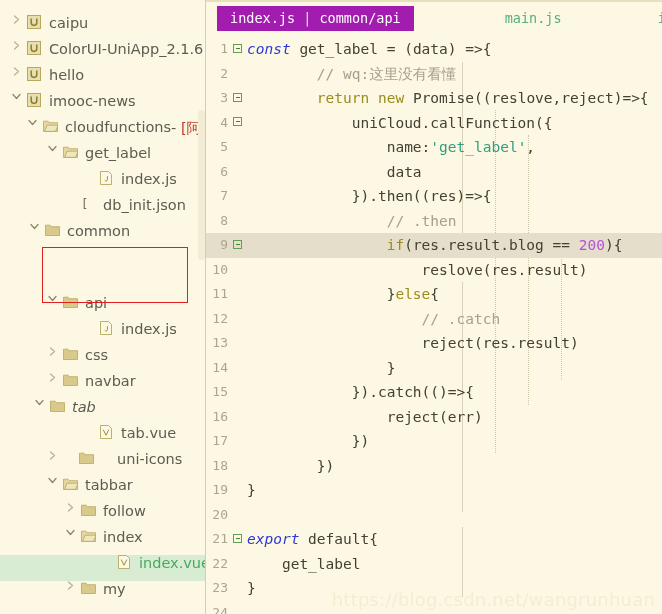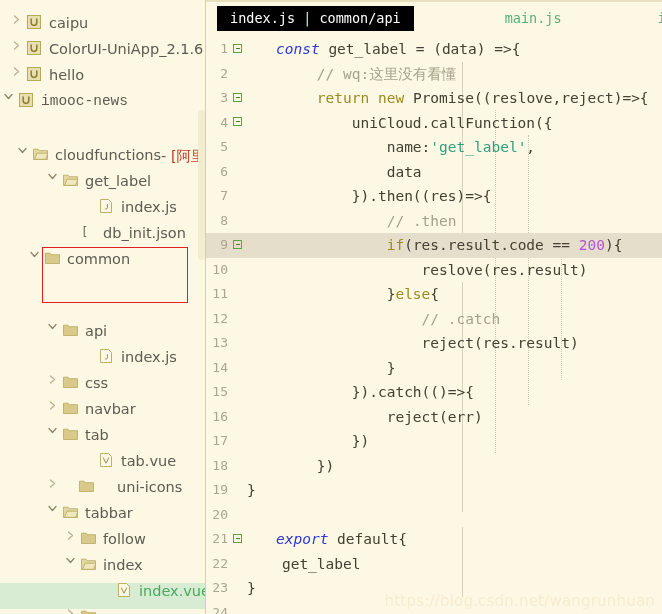--- a/index.html
+++ b/index.html
@@ -115,21 +115,21 @@
   }
   .tab {
     font-family: "DejaVu Sans Mono", monospace;
     font-size: 13.5px;
     color: #57b076;
     padding: 5px 13px 6px 13px;
     white-space: nowrap;
     line-height: 1.1;
   }
   .tab.active {
-    background: #000000;
+    background: #a21caf;
     color: #ffffff;
   }
   .tab.active .sep { color: #cdeeda; }
   .tab.spacer-1 { margin-left: 78px; }
   .tab.spacer-2 { margin-left: 70px; }
 
   .code {
     position: relative;
     height: 577px;
     background: #fdf8e3;
@@ -184,21 +184,21 @@
     width: 4px; height: 1px;
     background: #4a7c3a;
   }
   .src {
     flex: 1 1 auto;
     padding-left: 2px;
     color: #444033;
   }
 
   
-  .kw      { color: #2b39d6; font-style: italic; margin-left: 29px; }
+  .kw      { color: #2b39d6; font-style: italic; }
   .kw2     { color: #9a8c1e; }
   .str     { color: #2f9e7e; }
   .num     { color: #b452d6; }
   .cmt     { color: #a5a08a; }
   .plain   { color: #444033; }
   .ident   { color: #444033; }
 
   
   .guides { position: absolute; left: 0; top: 0; width: 100%; height: 100%; pointer-events: none; }
   .guide {
@@ -208,21 +208,21 @@
   }
   .guide.dotted {
     background: none;
     border-left: 1px dotted #cfc8ad;
   }
 
   .watermark {
     position: absolute;
     right: 7px; bottom: 4px;
     font-family: "DejaVu Sans", sans-serif;
-    font-size: 15px;
+    font-size: 18px;
     color: #f5ecd2;
     letter-spacing: 0.2px;
     user-select: none;
   }
 </style>
 </head>
 <body>
 
 <div id="app">
 
@@ -263,35 +263,35 @@
             </svg>
           </span>
           <span class="ico">
             <svg width="14" height="14" viewBox="0 0 14 14">
               <rect x="0.5" y="0.5" width="13" height="13" fill="#e8dfae" stroke="#b6a85c"></rect>
               <path d="M4.2 3.4 v4.2 a2.8 2.8 0 0 0 5.6 0 V3.4" fill="none" stroke="#8c7c33" stroke-width="1.5"></path>
             </svg>
           </span>
           <span class="label">hello</span>
         </div>
-        <div class="row" style=" font-family: Liberation Mono, monospace;">
+        <div class="row" style="padding-left: 8px;">
           <span class="twisty">
             <svg width="11" height="9" viewBox="0 0 11 9">
               <path d="M2 2.5 L5.5 6.5 L9 2.5" fill="none" stroke="#8e8669" stroke-width="1.3" stroke-linecap="round" stroke-linejoin="round"></path>
             </svg>
           </span>
           <span class="ico">
             <svg width="14" height="14" viewBox="0 0 14 14">
               <rect x="0.5" y="0.5" width="13" height="13" fill="#e8dfae" stroke="#b6a85c"></rect>
               <path d="M4.2 3.4 v4.2 a2.8 2.8 0 0 0 5.6 0 V3.4" fill="none" stroke="#8c7c33" stroke-width="1.5"></path>
             </svg>
           </span>
           <span class="label">imooc-news</span>
         </div>
-        <div class="row" style="padding-left: 14px; margin-top: 28px;">
+        <div class="row" style="padding-left: 24px;">
           <span class="twisty">
             <svg width="11" height="9" viewBox="0 0 11 9">
               <path d="M2 2.5 L5.5 6.5 L9 2.5" fill="none" stroke="#8e8669" stroke-width="1.3" stroke-linecap="round" stroke-linejoin="round"></path>
             </svg>
           </span>
           <span class="ico">
             <svg width="15" height="13" viewBox="0 0 15 13">
               <path d="M0.5 2.2 h4.6 l1.1 1.5 h8.3 v8.8 h-14 z" fill="#e5d7a2" stroke="#b6a85c" stroke-width="0.8"></path>
               <path d="M1.6 12.3 l2.4-6.1 h11 l-2.4 6.1 z" fill="#f1e7bf" stroke="#b6a85c" stroke-width="0.8"></path>
             </svg>
@@ -387,21 +387,21 @@
               <path d="M2.5 2 L6.5 5.5 L2.5 9" fill="none" stroke="#b8b096" stroke-width="1.3" stroke-linecap="round" stroke-linejoin="round"></path>
             </svg>
           </span>
           <span class="ico">
             <svg width="15" height="13" viewBox="0 0 15 13">
               <path d="M0.5 2.2 h4.6 l1.1 1.5 h8.3 v8.8 h-14 z" fill="#d9c98a" stroke="#b6a85c" stroke-width="0.8"></path>
             </svg>
           </span>
           <span class="label">navbar</span>
         </div>
-        <div class="row" style="padding-left: 44px;">
+        <div class="row" style="padding-left: 31px; font-style: italic;">
           <span class="twisty">
             <svg width="11" height="9" viewBox="0 0 11 9">
               <path d="M2 2.5 L5.5 6.5 L9 2.5" fill="none" stroke="#8e8669" stroke-width="1.3" stroke-linecap="round" stroke-linejoin="round"></path>
             </svg>
           </span>
           <span class="ico">
             <svg width="15" height="13" viewBox="0 0 15 13">
               <path d="M0.5 2.2 h4.6 l1.1 1.5 h8.3 v8.8 h-14 z" fill="#d9c98a" stroke="#b6a85c" stroke-width="0.8"></path>
             </svg>
           </span>
@@ -522,21 +522,21 @@
         <div class="guide" style="left:256px; top:490px;   height:70px;"></div>
       </div>
     <div class="cline"><div class="gutter">1</div><div class="fold"><span class="box"></span></div><div class="src"><span class="kw">const</span><span class="plain"> </span><span class="ident">get_label</span><span class="plain"> = (</span><span class="ident">data</span><span class="plain">) =&gt;{</span></div></div>
         <div class="cline"><div class="gutter">2</div><div class="fold"></div><div class="src"><span class="plain">        </span><span class="cmt">// wq:这里没有看懂</span></div></div>
         <div class="cline"><div class="gutter">3</div><div class="fold"><span class="box"></span></div><div class="src"><span class="plain">        </span><span class="kw2">return</span><span class="plain"> </span><span class="kw2">new</span><span class="plain"> Promise((reslove,reject)=&gt;{</span></div></div>
         <div class="cline"><div class="gutter">4</div><div class="fold"><span class="box"></span></div><div class="src"><span class="plain">            uniCloud.callFunction({</span></div></div>
         <div class="cline"><div class="gutter">5</div><div class="fold"></div><div class="src"><span class="plain">                name:</span><span class="str">'get_label'</span><span class="plain">,</span></div></div>
         <div class="cline"><div class="gutter">6</div><div class="fold"></div><div class="src"><span class="plain">                data</span></div></div>
         <div class="cline"><div class="gutter">7</div><div class="fold"></div><div class="src"><span class="plain">            }).then((res)=&gt;{</span></div></div>
         <div class="cline"><div class="gutter">8</div><div class="fold"></div><div class="src"><span class="plain">                </span><span class="cmt">// .then</span></div></div>
-        <div class="cline hl"><div class="gutter">9</div><div class="fold"><span class="box"></span></div><div class="src"><span class="plain">                </span><span class="kw2">if</span><span class="plain">(res.result.code == </span><span class="num">200</span><span class="plain">){</span></div></div>
+        <div class="cline hl"><div class="gutter">9</div><div class="fold"><span class="box"></span></div><div class="src"><span class="plain">                </span><span class="kw2">if</span><span class="plain">(res.result.blog == </span><span class="num">200</span><span class="plain">){</span></div></div>
         <div class="cline"><div class="gutter">10</div><div class="fold"></div><div class="src"><span class="plain">                    reslove(res.result)</span></div></div>
         <div class="cline"><div class="gutter">11</div><div class="fold"></div><div class="src"><span class="plain">                }</span><span class="kw2">else</span><span class="plain">{</span></div></div>
         <div class="cline"><div class="gutter">12</div><div class="fold"></div><div class="src"><span class="plain">                    </span><span class="cmt">// .catch</span></div></div>
         <div class="cline"><div class="gutter">13</div><div class="fold"></div><div class="src"><span class="plain">                    reject(res.result)</span></div></div>
         <div class="cline"><div class="gutter">14</div><div class="fold"></div><div class="src"><span class="plain">                }</span></div></div>
         <div class="cline"><div class="gutter">15</div><div class="fold"></div><div class="src"><span class="plain">            }).catch(()=&gt;{</span></div></div>
         <div class="cline"><div class="gutter">16</div><div class="fold"></div><div class="src"><span class="plain">                reject(err)</span></div></div>
         <div class="cline"><div class="gutter">17</div><div class="fold"></div><div class="src"><span class="plain">            })</span></div></div>
         <div class="cline"><div class="gutter">18</div><div class="fold"></div><div class="src"><span class="plain">        })</span></div></div>
         <div class="cline"><div class="gutter">19</div><div class="fold"></div><div class="src"><span class="plain">}</span></div></div>

